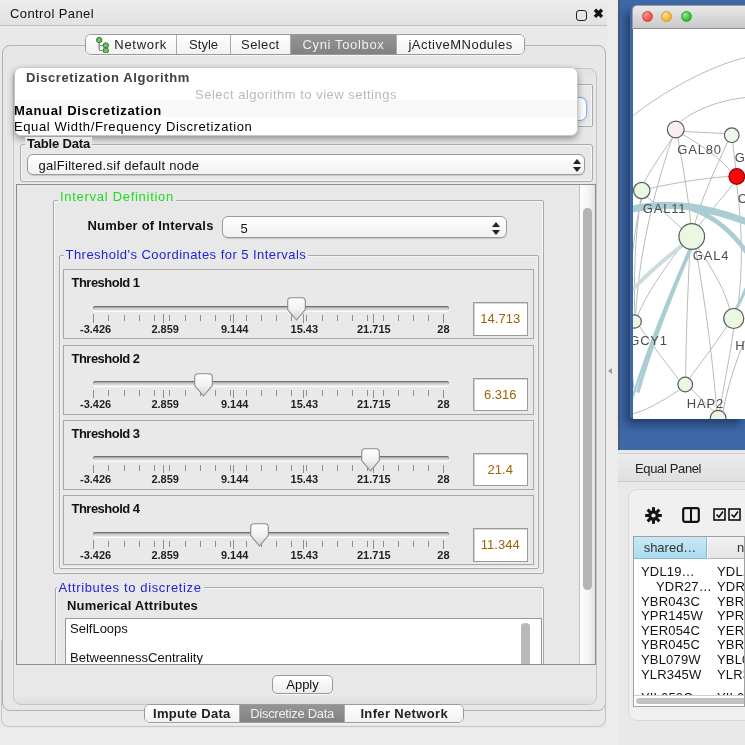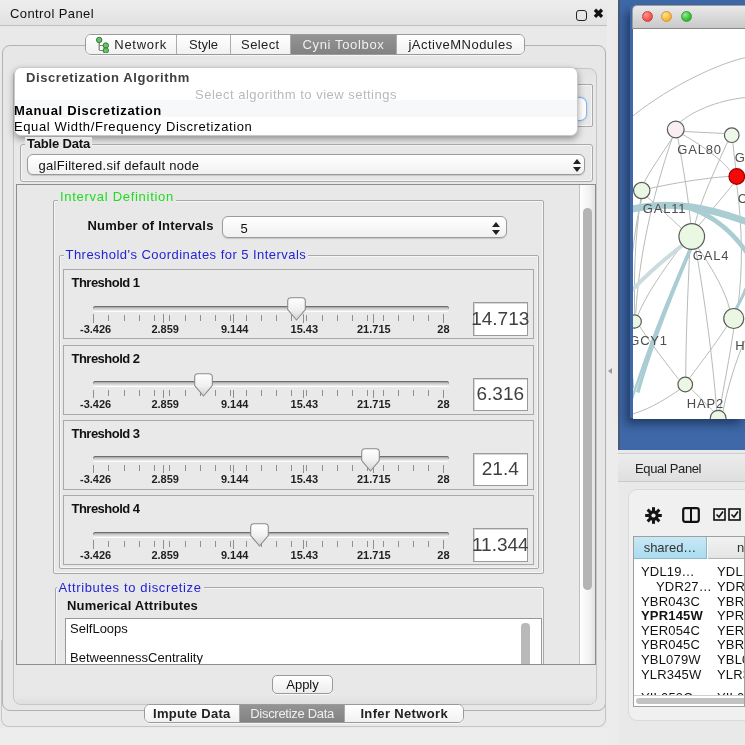--- a/index.html
+++ b/index.html
@@ -31,21 +31,21 @@
 .stepper .dn { border-top:5px solid #222; bottom:0; }
 
 #scrollpane { left:16px; top:184px; width:580px; height:481px; border:1px solid #8d8d8d; background:#e8e8e8; overflow:hidden; }
 #vtrack { position:absolute; left:562px; top:0; width:18px; height:479px; background:linear-gradient(90deg,#ffffff,#f2f2f2 55%,#dcdcdc); border-left:1px solid #c0c0c0; }
 #vthumb { position:absolute; left:566px; top:23px; width:9px; height:382px; background:#b4b4b4; border-radius:4.5px; }
 
 .tbox { position:absolute; left:45.5px; width:471px; height:70px; border:1px solid #a9a9a9; background:#e9e9e9; }
 .slider-track { position:absolute; height:5px; border-radius:2.5px; background:linear-gradient(#838383,#c9c9c9 50%,#f2f2f2); box-shadow:0 1px 0 rgba(255,255,255,.9), inset 0 1px 0 #6f6f6f; }
 .tick { position:absolute; width:1px; background:#8f8f8f; }
 .slabel { position:absolute; font-size:11px; font-weight:bold; color:#1f1f1f; transform:translateX(-50%); }
-.vfield { position:absolute; width:55.5px; height:33.5px; background:#fff; border:1px solid #9b9b9b; box-shadow:inset 1px 1px 0 #d7d7d7; display:flex; align-items:center; justify-content:center; font-size:19px; color:#404040; }
+.vfield { position:absolute; width:55.5px; height:33.5px; background:#fff; border:1px solid #9b9b9b; box-shadow:inset 1px 1px 0 #d7d7d7; display:flex; align-items:center; justify-content:center; font-size:13px; color:#a16207; }
 .thumb { position:absolute; width:19px; height:24px; }
 
 #numlist { position:absolute; background:#fff; border:1px solid #989898; }
 .lrow { position:absolute; left:4px; font-size:13px; color:#111; white-space:nowrap; }
 
 #apply { left:272px; top:674.5px; width:61px; height:19px; border:1px solid #9a9a9a; border-radius:5px; background:linear-gradient(#ffffff,#ededed); display:flex; align-items:center; justify-content:center; font-size:13px; color:#111; box-shadow:0 1px 0 rgba(255,255,255,.7); }
 
 #popup { left:14px; top:66.5px; width:564px; height:69.5px; background:#fff; border:1px solid #c9c9c9; border-radius:7px; box-shadow:0 3px 7px rgba(0,0,0,.38); }
 
 #gutter { left:607px; top:0; width:11px; height:745px; background:#ececec; }
@@ -460,21 +460,21 @@
 </svg>
 <div id="tbl">
 <div class="hcell" style="left:0; width:73px; background:linear-gradient(#c8e8f5,#aadcf0); border-right:1px solid #8fb7c9; border-bottom:1px solid #8fb7c9;">shared…</div>
 <div class="hcell" style="left:74px; width:38px; background:linear-gradient(#f2f2f2,#e4e4e4); border-bottom:1px solid #b5b5b5; justify-content:flex-start; padding-left:29px;">n</div>
 <div class="trow" style="left:7px; top:27.3px;">YDL19…</div>
 <div class="trow" style="left:83px; top:27.3px;">YDL1</div>
 <div class="trow" style="left:22px; top:41.9px;">YDR27…</div>
 <div class="trow" style="left:83px; top:41.9px;">YDR2</div>
 <div class="trow" style="left:7px; top:56.5px;">YBR043C</div>
 <div class="trow" style="left:83px; top:56.5px;">YBR0</div>
-<div class="trow" style="left:7px; top:71.1px;font-weight:bold;">YPR145W</div>
+<div class="trow" style="left:7px; top:71.1px;">YPR145W</div>
 <div class="trow" style="left:83px; top:71.1px;">YPR1</div>
 <div class="trow" style="left:7px; top:85.7px;">YER054C</div>
 <div class="trow" style="left:83px; top:85.7px;">YER0</div>
 <div class="trow" style="left:7px; top:100.3px;">YBR045C</div>
 <div class="trow" style="left:83px; top:100.3px;">YBR0</div>
 <div class="trow" style="left:7px; top:114.9px;">YBL079W</div>
 <div class="trow" style="left:83px; top:114.9px;">YBL0</div>
 <div class="trow" style="left:7px; top:129.5px;">YLR345W</div>
 <div class="trow" style="left:83px; top:129.5px;">YLR3</div>
 <div class="trow" style="left:7px; top:152.5px;">YIL053C</div>

